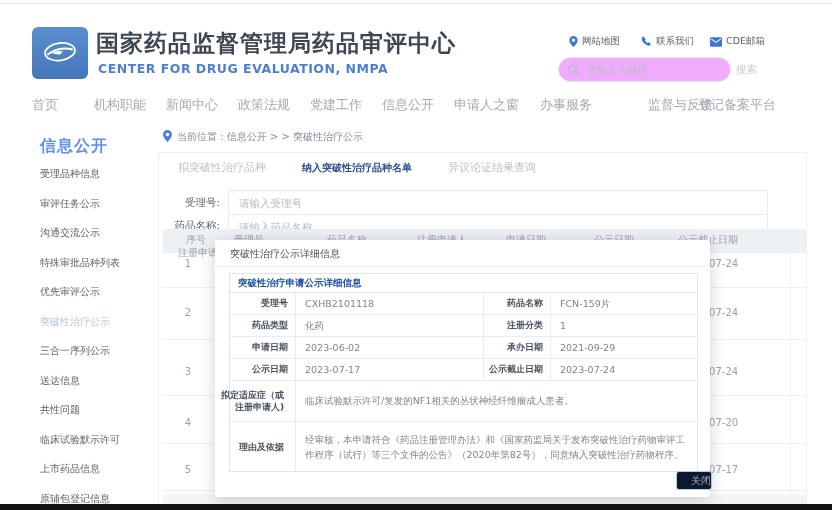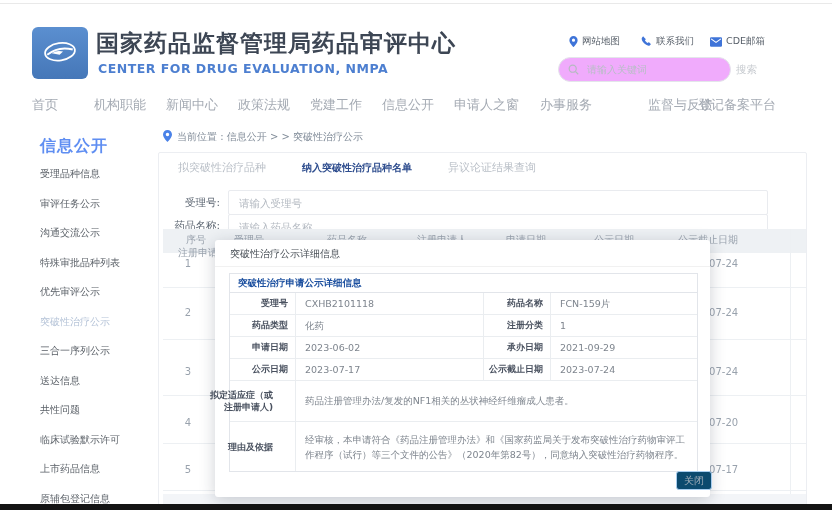--- a/index.html
+++ b/index.html
@@ -75,29 +75,29 @@
   .m-sec{height:18px;line-height:18px;border-bottom:1px solid #e2e5ea;padding-left:8px;
          font-size:9.5px;font-weight:bold;color:#1b4f9f;}
   .m-row{display:flex;height:21px;line-height:21px;border-bottom:1px solid #eaedf0;}
   .m-cell-l{box-sizing:border-box;text-align:right;padding-right:7px;font-size:9px;font-weight:bold;
             color:#4a5260;border-right:1px solid #eaedf0;overflow:hidden;}
   .m-cell-v{box-sizing:border-box;padding-left:9px;font-size:9.5px;color:#7e858e;overflow:hidden;white-space:nowrap;}
   .w-l1{width:66px;} .w-v1{width:188px;border-right:1px solid #eaedf0;} .w-l2{width:67px;} .w-v2{flex:1;}
   .m-frow{display:flex;border-bottom:1px solid #eaedf0;}
   .m-frow:last-child{border-bottom:none;}
   .m-flabel{width:66px;box-sizing:border-box;display:flex;flex-direction:column;justify-content:center;
-            align-items:flex-end;padding-right:22px;font-size:9px;font-weight:bold;color:#4a5260;
+            align-items:flex-end;padding-right:11px;font-size:9px;font-weight:bold;color:#4a5260;
             border-right:1px solid #eaedf0;line-height:12px;}
   .m-flabel span{white-space:nowrap;}
   .m-fvalue{flex:1;box-sizing:border-box;padding:4px 9px;font-size:9.5px;color:#7e858e;line-height:14px;
             display:flex;align-items:center;}
   .h40{height:40px;} .h49{height:49px;}
   .m-close{position:absolute;left:461px;top:231px;width:36px;height:19px;box-sizing:border-box;
-           border:1px solid #a7cdef;border-radius:3px;background:#0c4a6e;color:#a2aeb9;font-size:10px;
-           line-height:17px;text-align:center;cursor:pointer;font-family:inherit;padding:0;}
+           border:1px solid #a7cdef;border-radius:3px;background:#0f172a;color:#a2aeb9;font-size:10px;
+           line-height:17px;text-align:right;cursor:pointer;font-family:inherit;padding:0;}
 </style>
 </head>
 <body>
 
 <div class="screen">
 
   <div class="abs top-line"></div>
 
   <div class="abs logo">
     <span>
@@ -259,21 +259,21 @@
         <div class="m-cell-v w-v1">2023-07-17</div>
         <div class="m-cell-l w-l2">公示截止日期</div>
         <div class="m-cell-v w-v2">2023-07-24</div>
       </div>
 
       <div class="m-frow h40">
         <div class="m-flabel">
           <span>拟定适应症（或</span>
           <span>注册申请人)</span>
         </div>
-        <div class="m-fvalue">药品注册管理办法/复发的NF1相关的丛状神经纤维瘤成人患者。</div>
+        <div class="m-fvalue">临床试验默示许可/复发的NF1相关的丛状神经纤维瘤成人患者。</div>
       </div>
       <div class="m-frow h49">
         <div class="m-flabel">
           <span>理由及依据</span>
         </div>
         <div class="m-fvalue" style="line-height:15px;">经审核，本申请符合《药品注册管理办法》和《国家药监局关于发布突破性治疗药物审评工作程序（试行）等三个文件的公告》（2020年第82号），同意纳入突破性治疗药物程序。</div>
       </div>
     </div>
 
     <button class="m-close">关闭</button>

